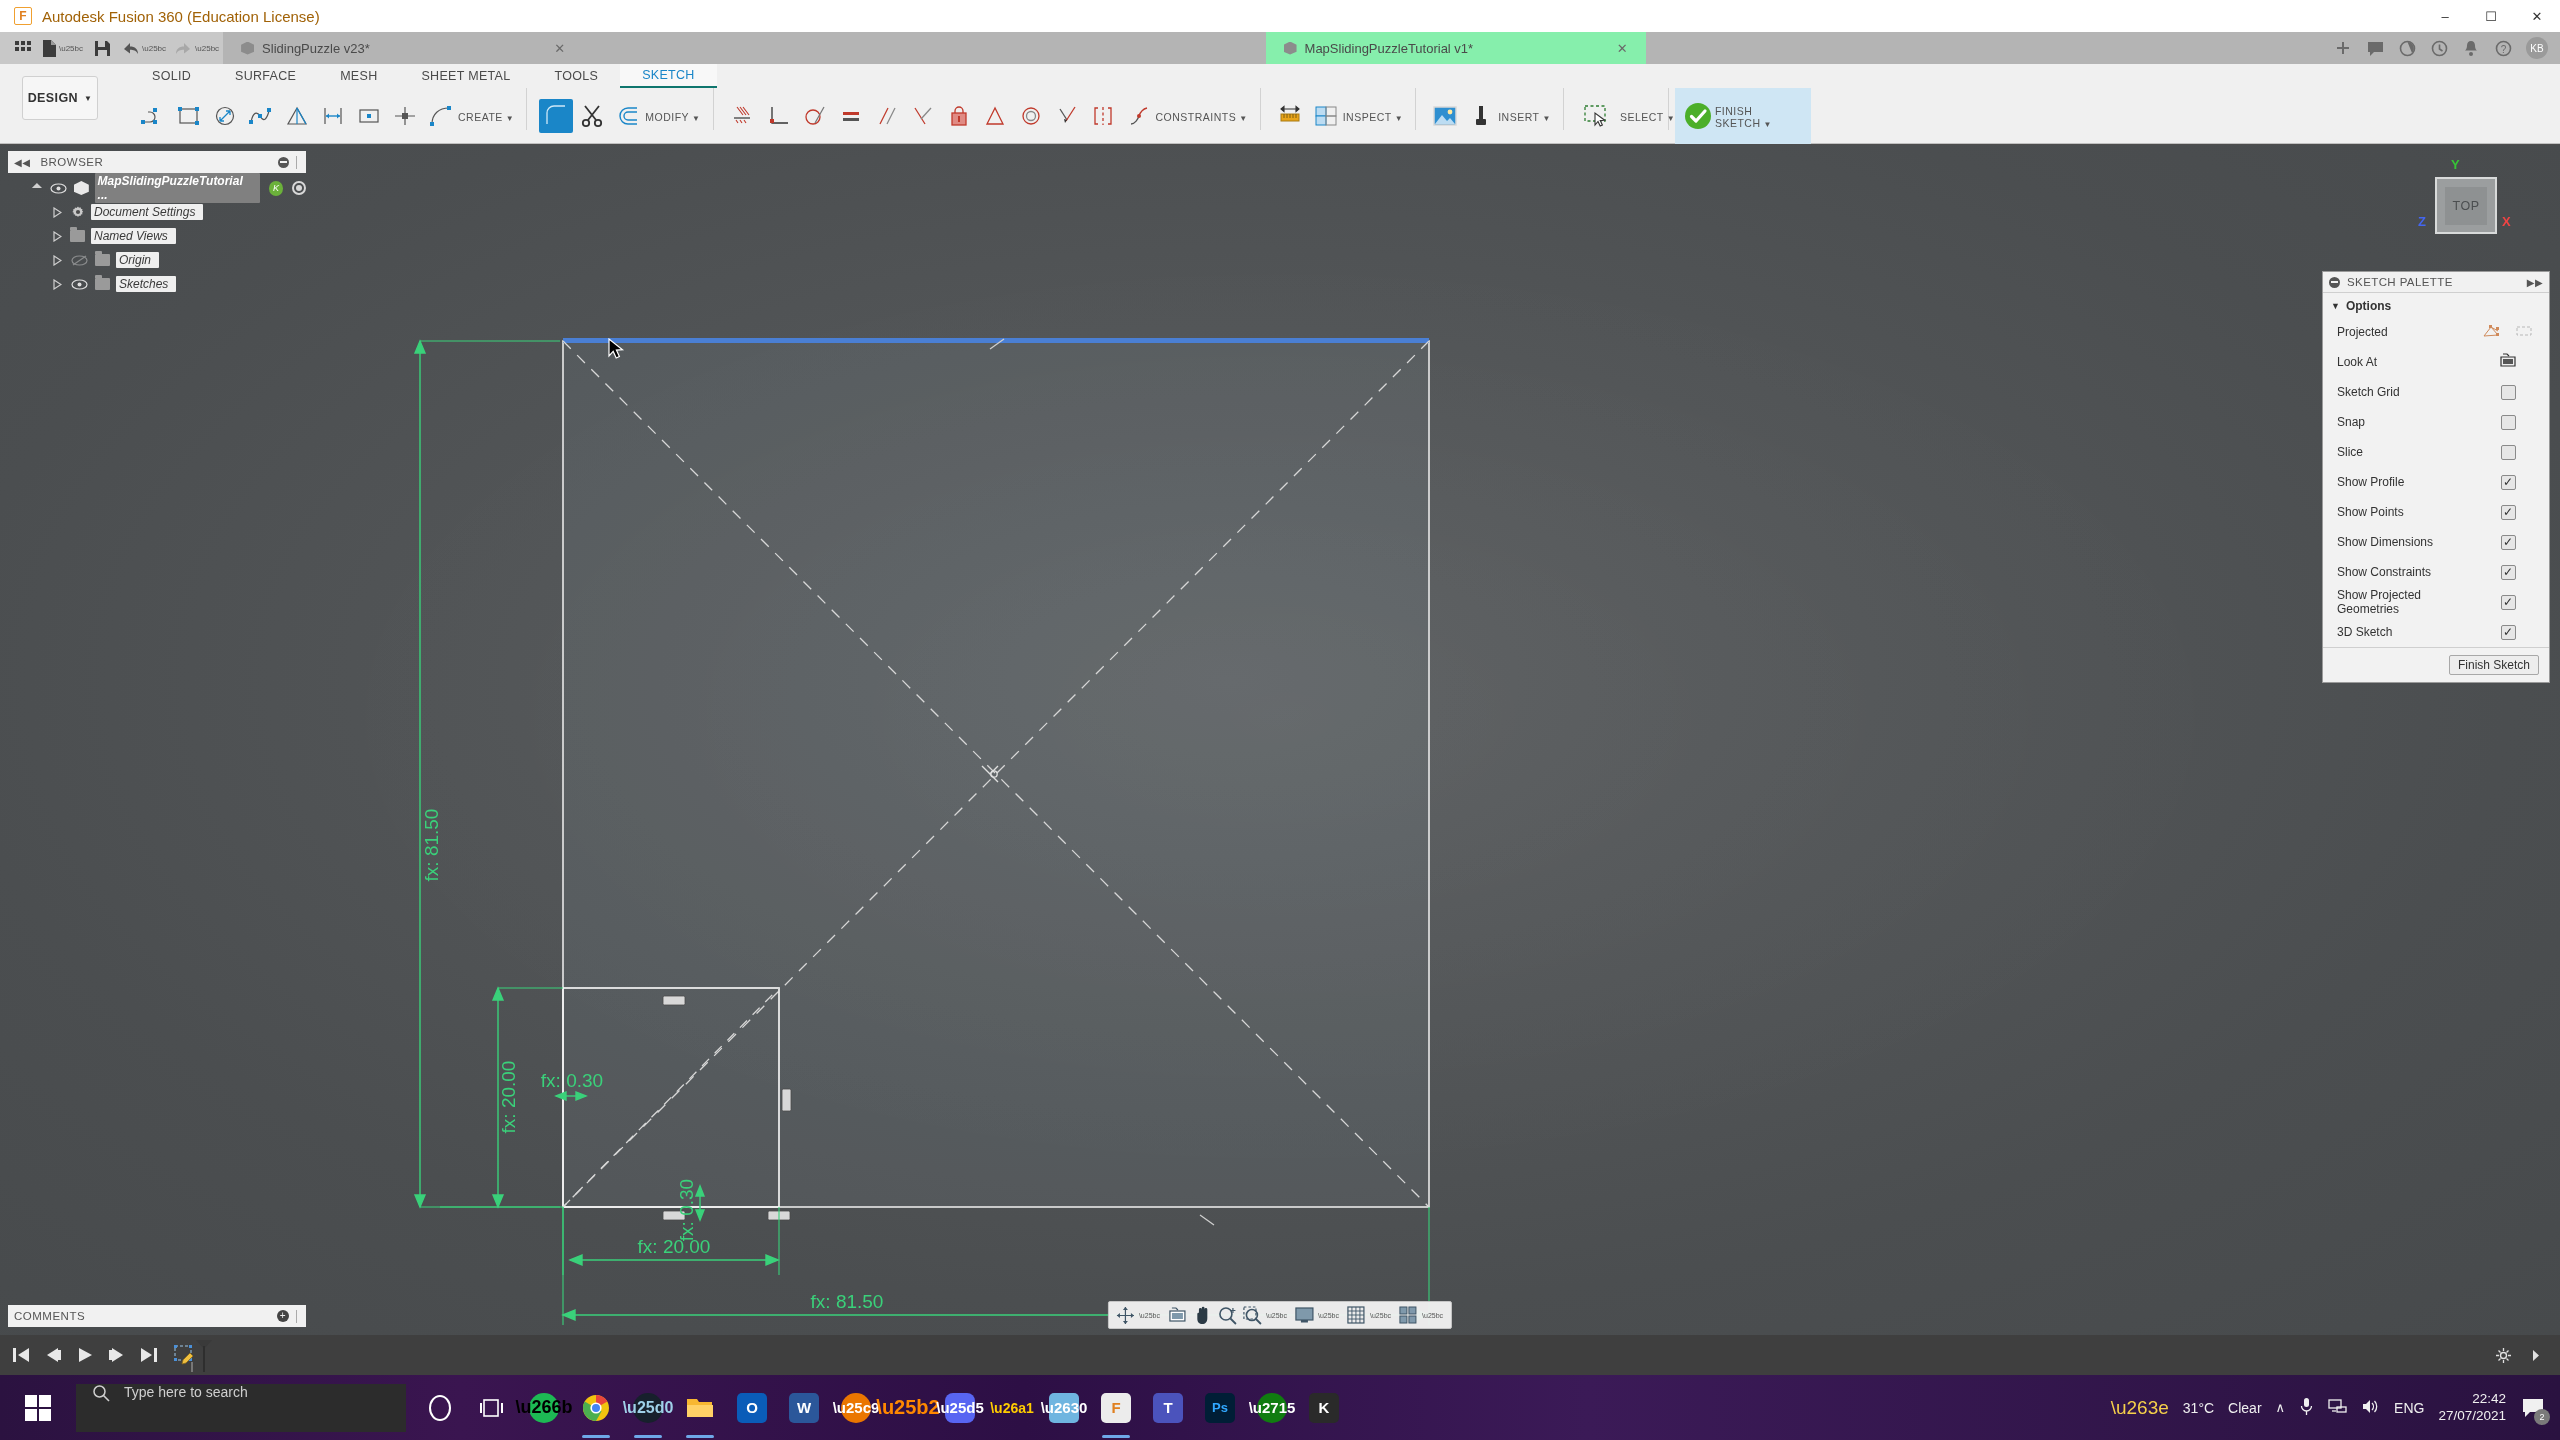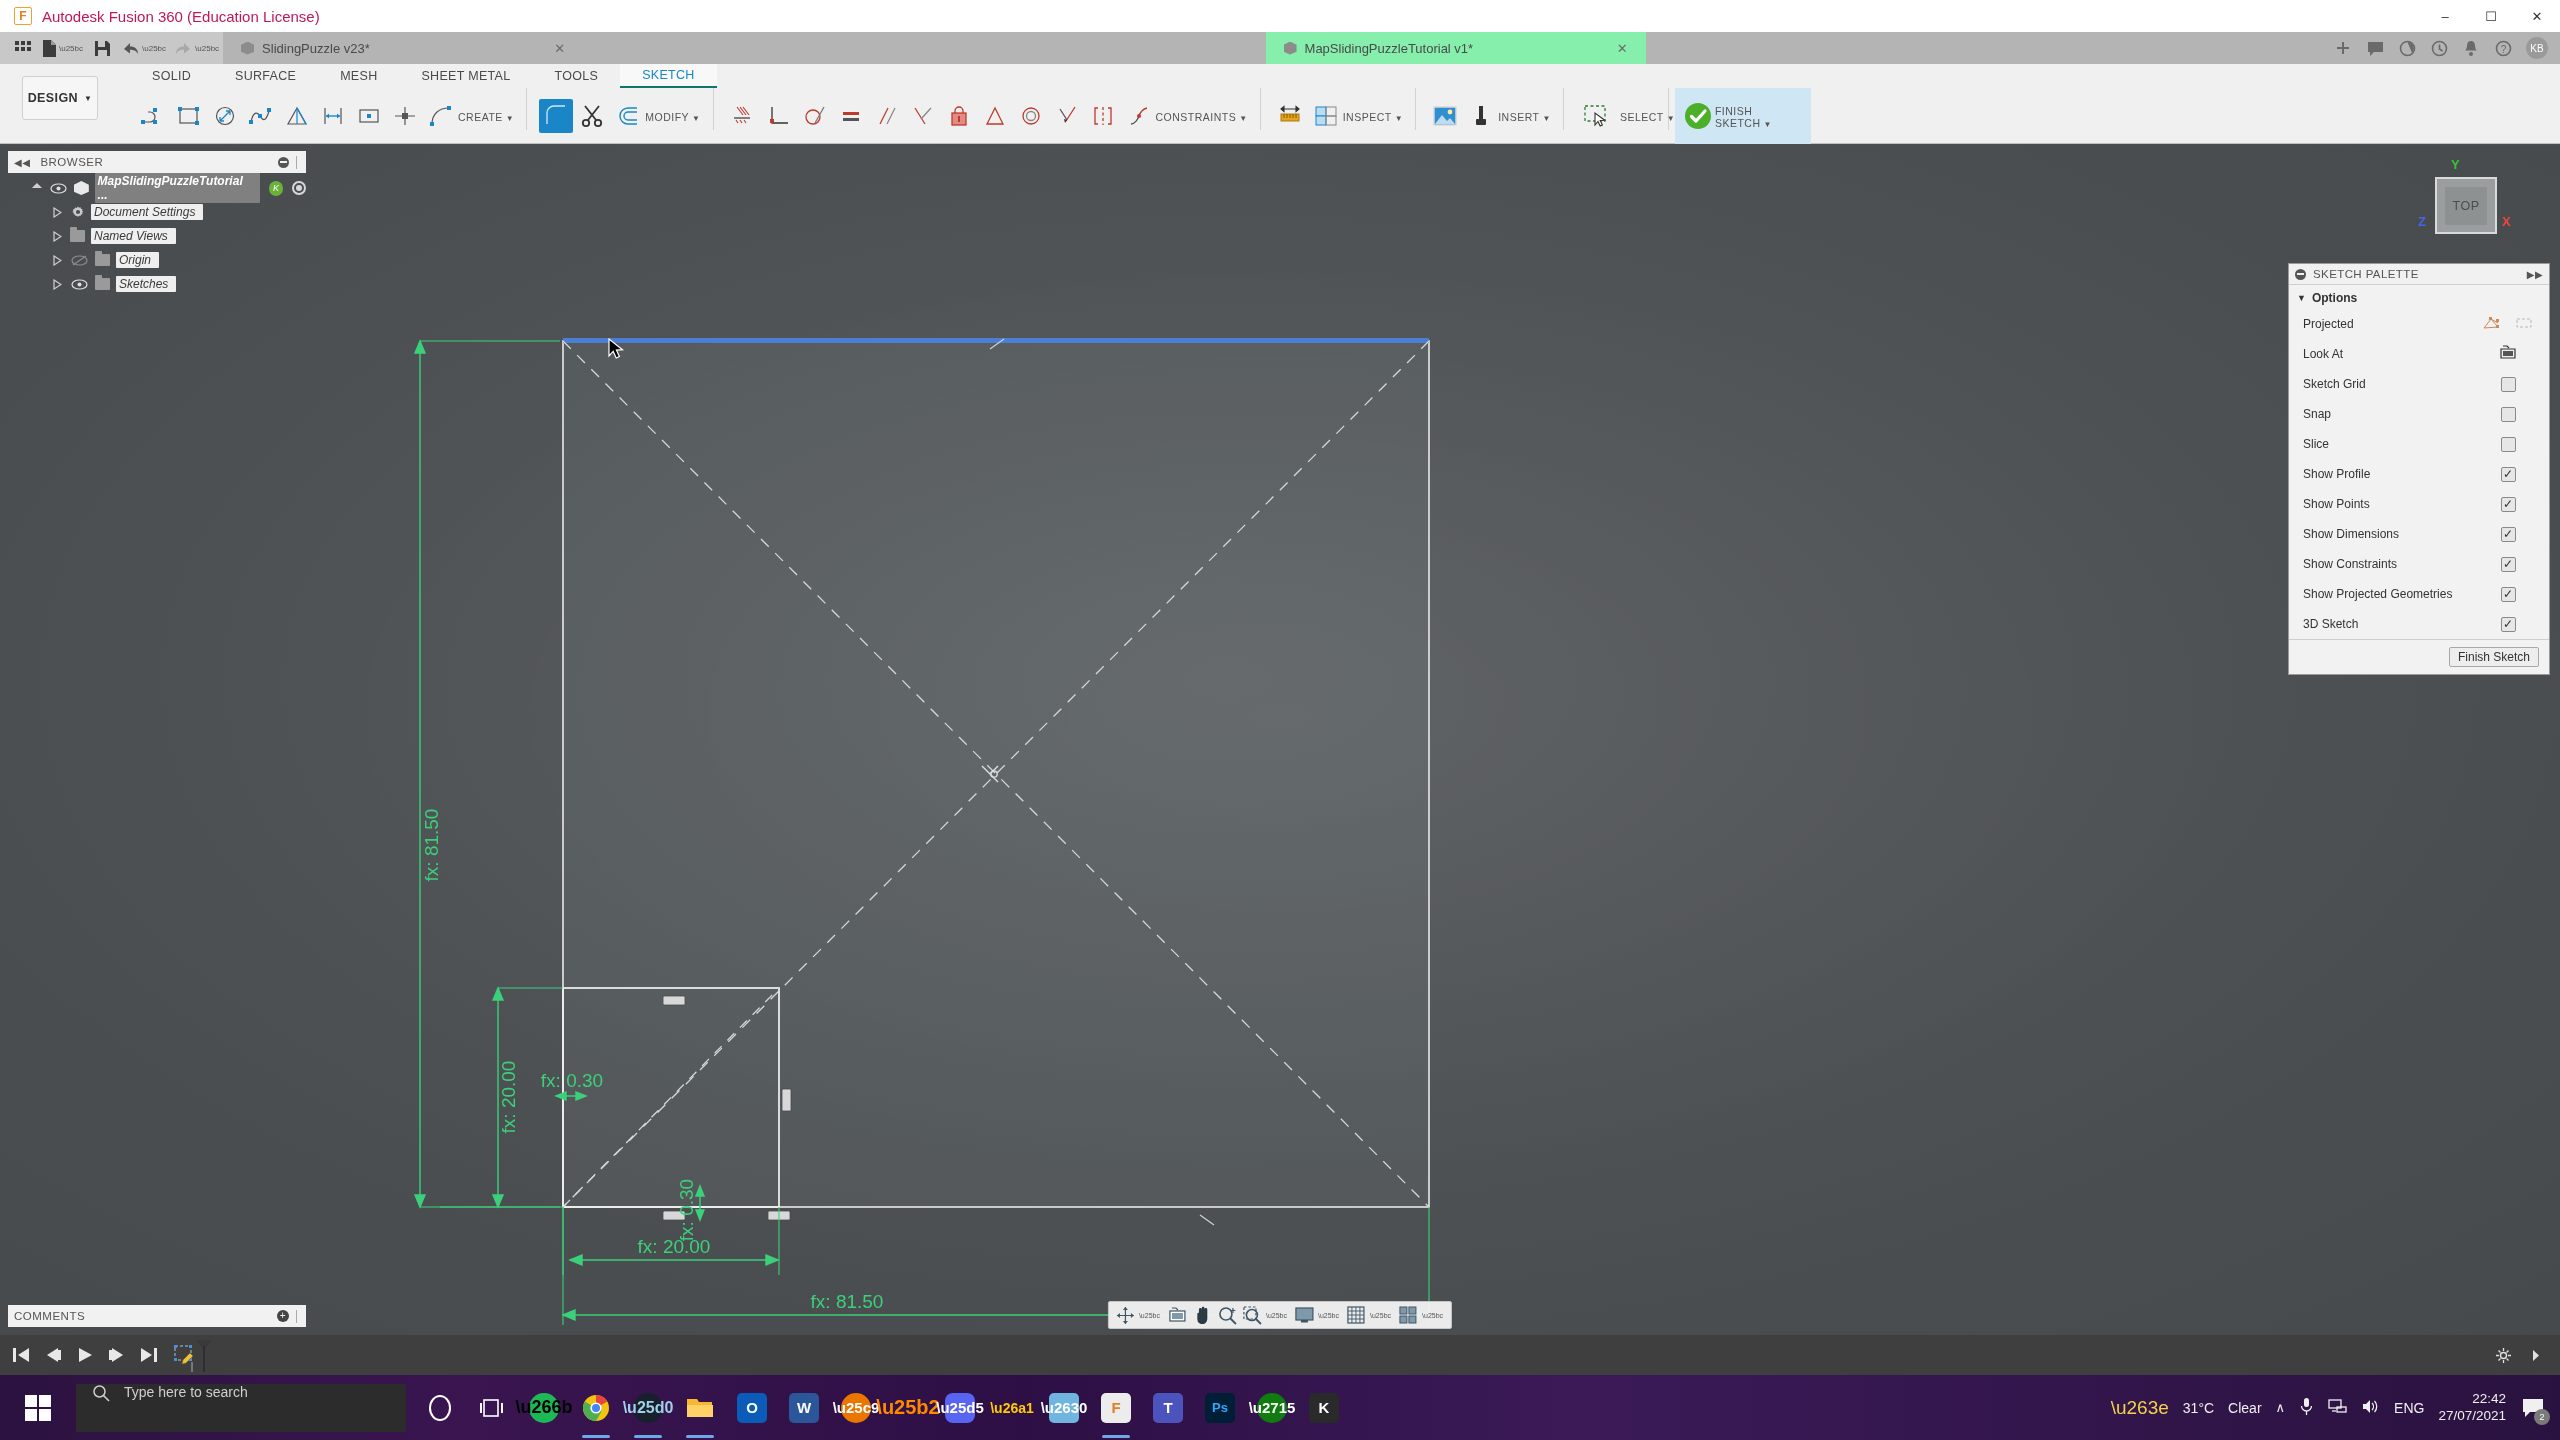--- a/index.html
+++ b/index.html
@@ -13,21 +13,21 @@
   .win-titlebar {
     position: absolute; left: 0; top: 0; width: 2560px; height: 32px;
     background: #ffffff; display: flex; align-items: center;
   }
   .win-logo {
     width: 18px; height: 18px; margin-left: 14px; margin-right: 10px;
     background: #ffffff; border: 1px solid #f0a030;
     display: flex; align-items: center; justify-content: center;
     font-size: 12px; font-weight: bold; color: #e08020; border-radius: 2px;
   }
-  .win-title { font-size: 15px; color: #be185d; }
+  .win-title { font-size: 15px; color: #a16207; }
   .win-btns { margin-left: auto; display: flex; height: 32px; }
   .win-btn {
     width: 46px; height: 32px; display: flex; align-items: center; justify-content: center;
     font-size: 13px; color: #333;
   }
 
   
   .qa-bar {
     position: absolute; left: 0; top: 32px; width: 2560px; height: 32px;
     background: #c8c8c8; display: flex; align-items: center;
@@ -162,21 +162,21 @@
   }
   .vc-inner { width: 42px; height: 38px; background: #8e9192; display:flex; align-items:center; justify-content:center;}
   .vc-face span { font-size: 12.5px; color: #4b4e50; letter-spacing: .5px; }
   .axis { position: absolute; font-size: 13px; font-weight: bold; }
   .axis.y { color: #36c436; left: 41px; top: 0px; }
   .axis.x { color: #ef4444; left: 92px; top: 57px; }
   .axis.z { color: #4466ef; left: 8px; top: 57px; }
 
   
   .palette {
-    position: absolute; right: 10px; top: 118px; width: 262px;
+    position: absolute; right: 10px; top: 126px; width: 228px;
     background: #f2f2f2; border: 1px solid #9a9a9a;
     font-size: 12px; color: #333;
   }
   .pal-head {
     height: 21px; display: flex; align-items: center; gap: 7px; padding: 0 6px;
     background: #f1f1f1; border-bottom: 1px solid #cfcfcf; color: #555; font-size: 11.5px; letter-spacing: .4px;
   }
   .pal-dot { width: 11px; height: 11px; border-radius: 50%; background: #555; position:relative;}
   .pal-dot::after { content:""; position:absolute; left:2px; top:4.5px; width:7px; height:2px; background:#f1f1f1;}
   .pal-expand { margin-left: auto; color: #555; font-size: 10px; }

